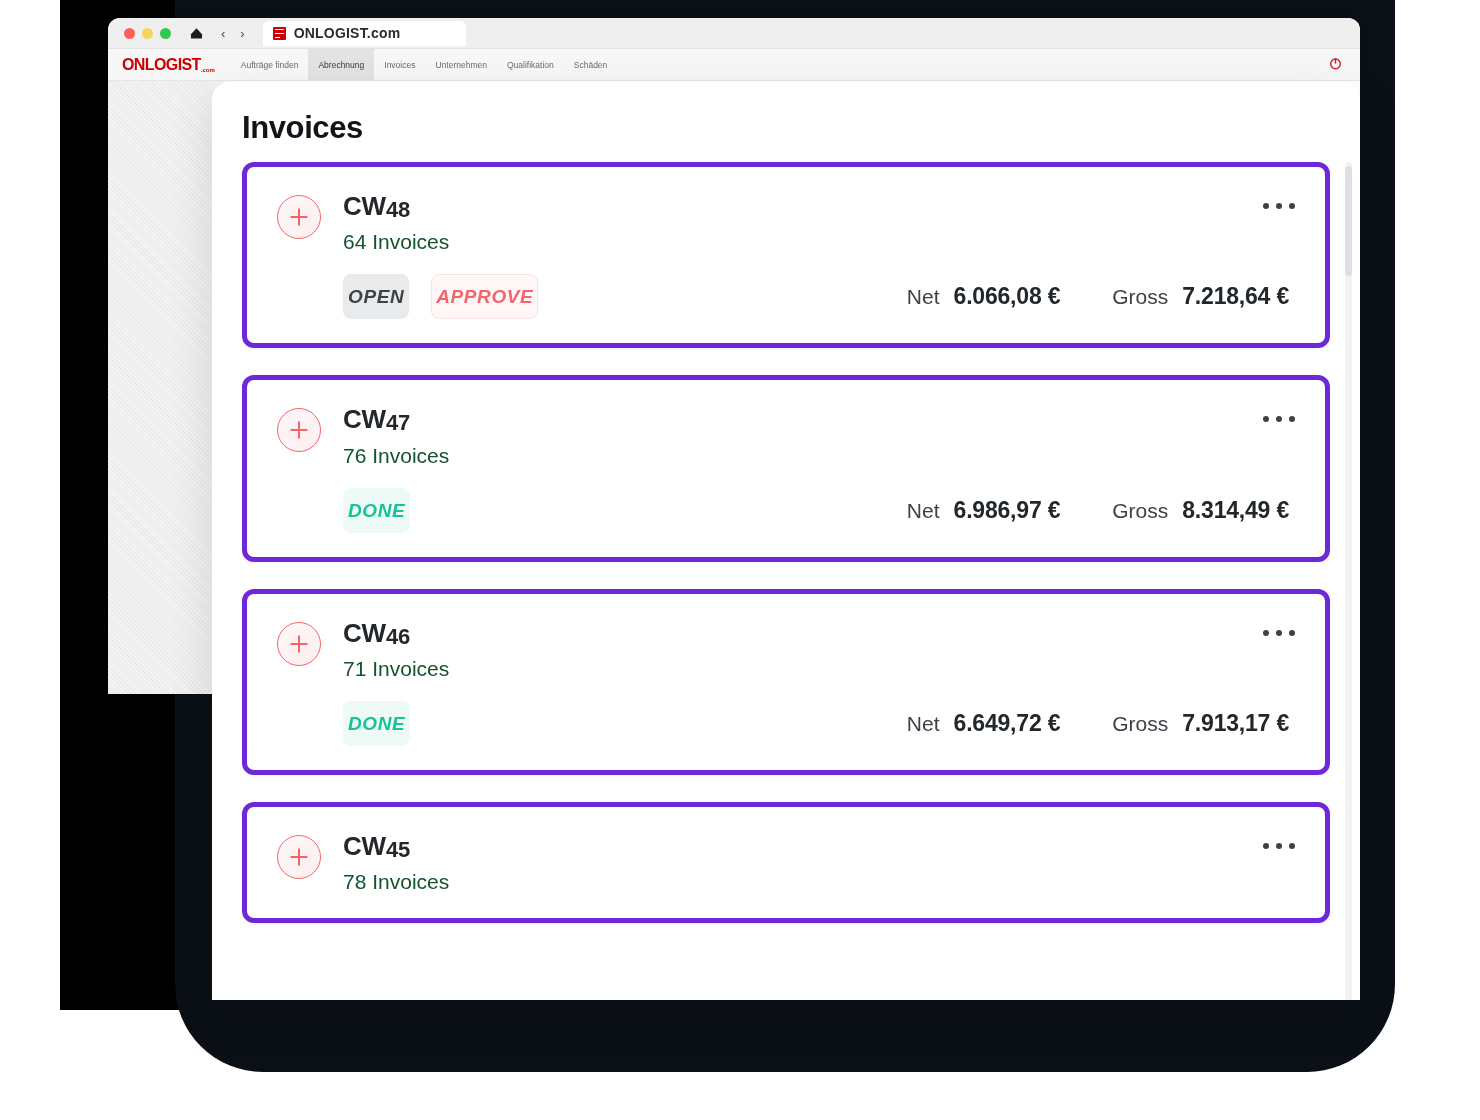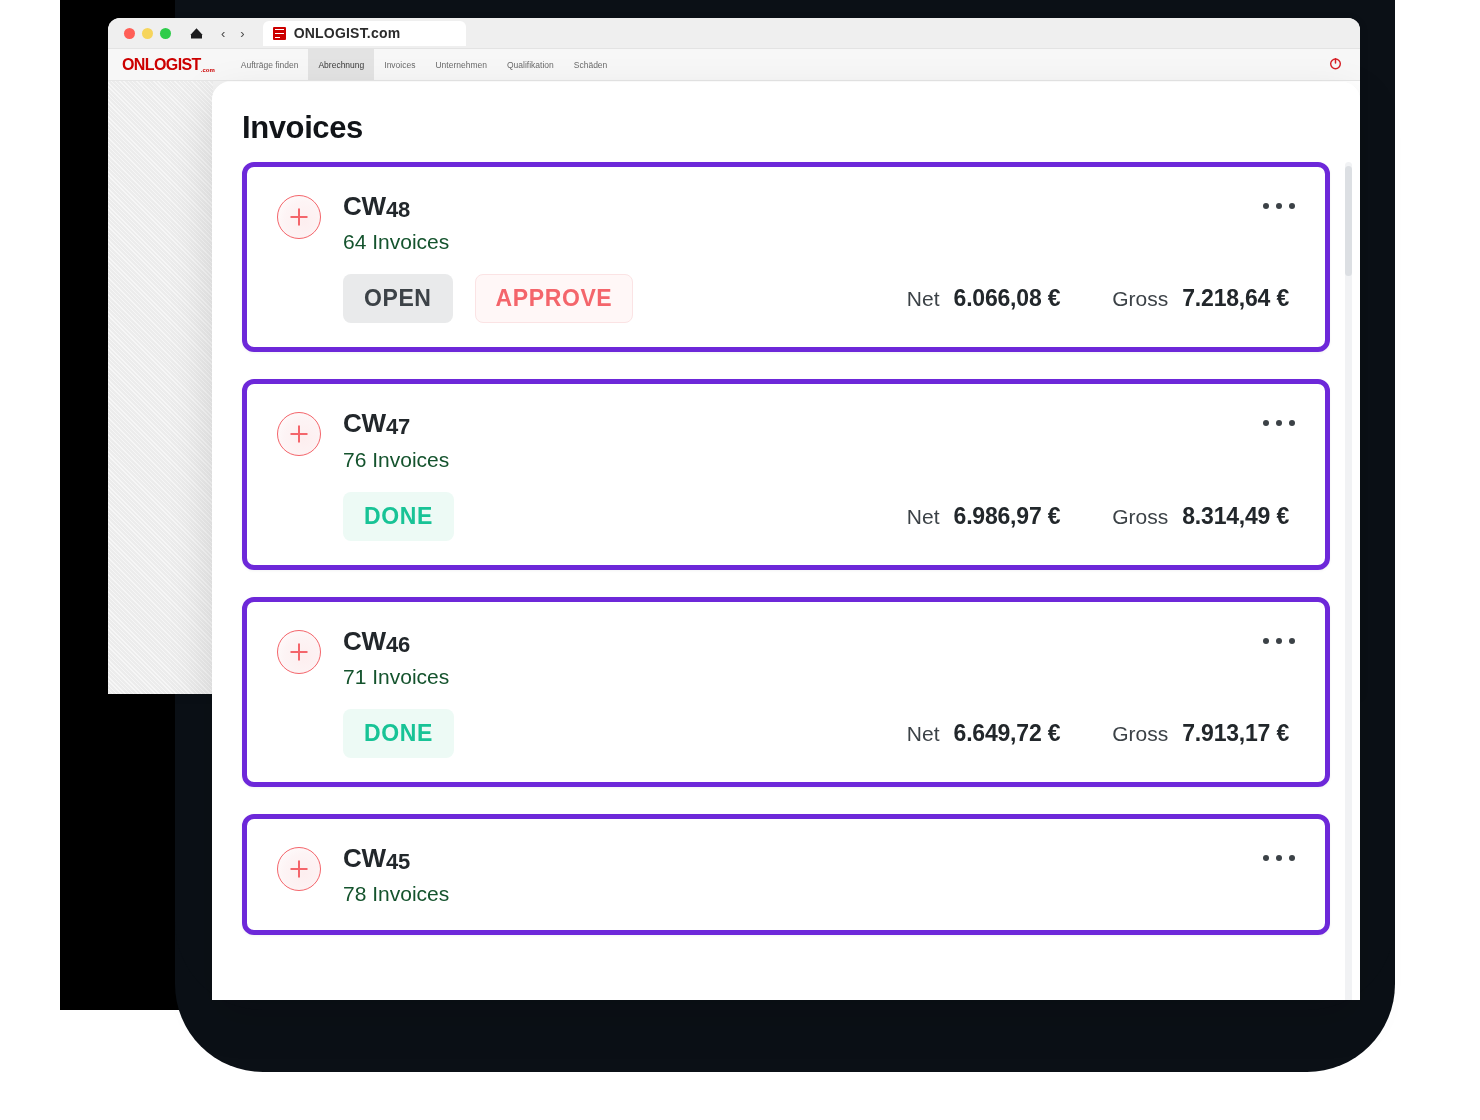--- a/index.html
+++ b/index.html
@@ -201,23 +201,24 @@
     letter-spacing: -0.2px; line-height: 1.05;
     font-feature-settings: "onum" 1;
   }
   .cw-title .num { font-size: 22px; position: relative; top: 2px; }
   .cw-count { font-size: 21px; color:#14532d; margin-top: 10px; font-weight: 400; }
 
   .card-bottom { display:flex; align-items:center; margin-top: 20px; }
   .badges { display:flex; align-items:center; gap: 22px; margin-left: 66px; }
   .badge {
     border-radius: 8px;
-    font-size: 23px; font-weight: 700; letter-spacing: 0.6px;
-    padding: 12px 20px; line-height:1;
+    font-size: 19px; font-weight: 700; letter-spacing: 0.6px;
+    padding: 12px 4px; line-height:1;
     border: 1px solid transparent;
+    font-style: italic;
   }
   .badge.open  { background:#e9eaeb; color:#3c4247; }
   .badge.done  { background:#edfaf5; color:#18c396; }
   .badge.approve { background:#fff7f7; color:#f4656b; border-color:#fbe3e4; cursor:pointer; }
 
   .amounts { margin-left:auto; display:flex; align-items:flex-start; gap: 52px; padding-right: 6px; }
   .amount-group { display:flex; align-items:baseline; gap: 14px; }
   .amount-label { font-size: 21px; color:#3c4247; font-weight: 400; }
   .amount-value { font-size: 23px; color:#22272b; font-weight: 800; letter-spacing:-0.2px; }
 

